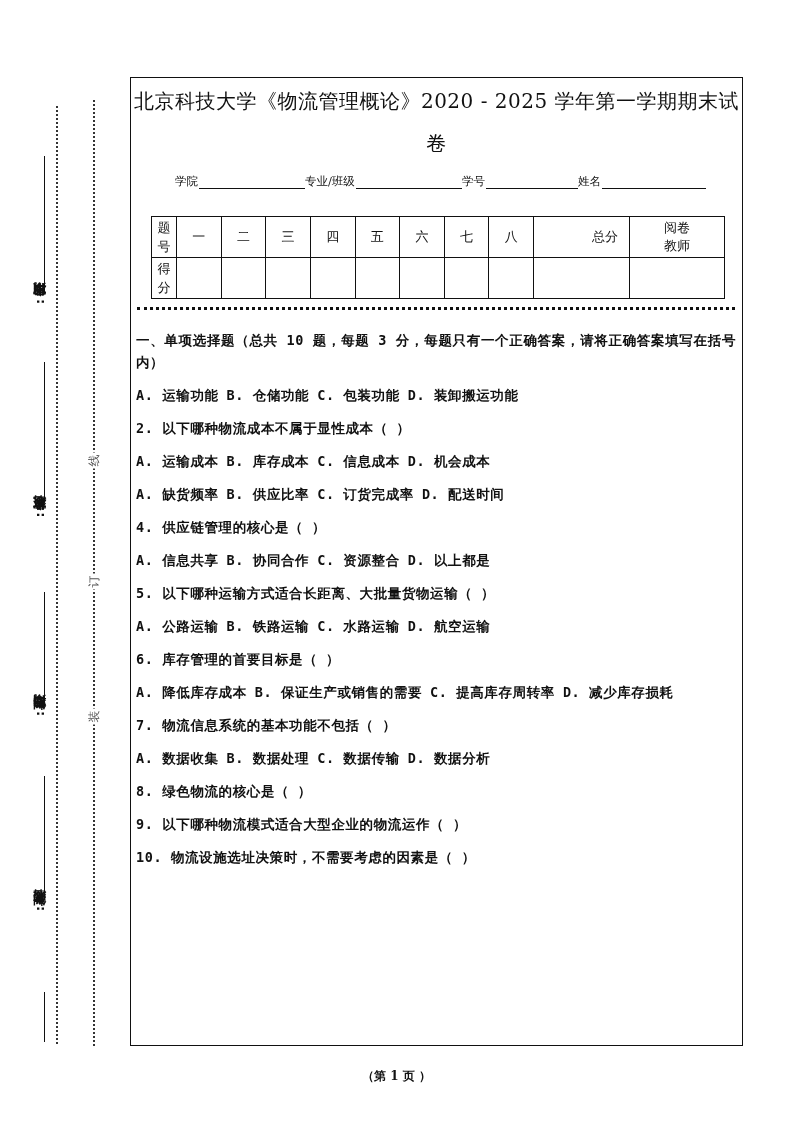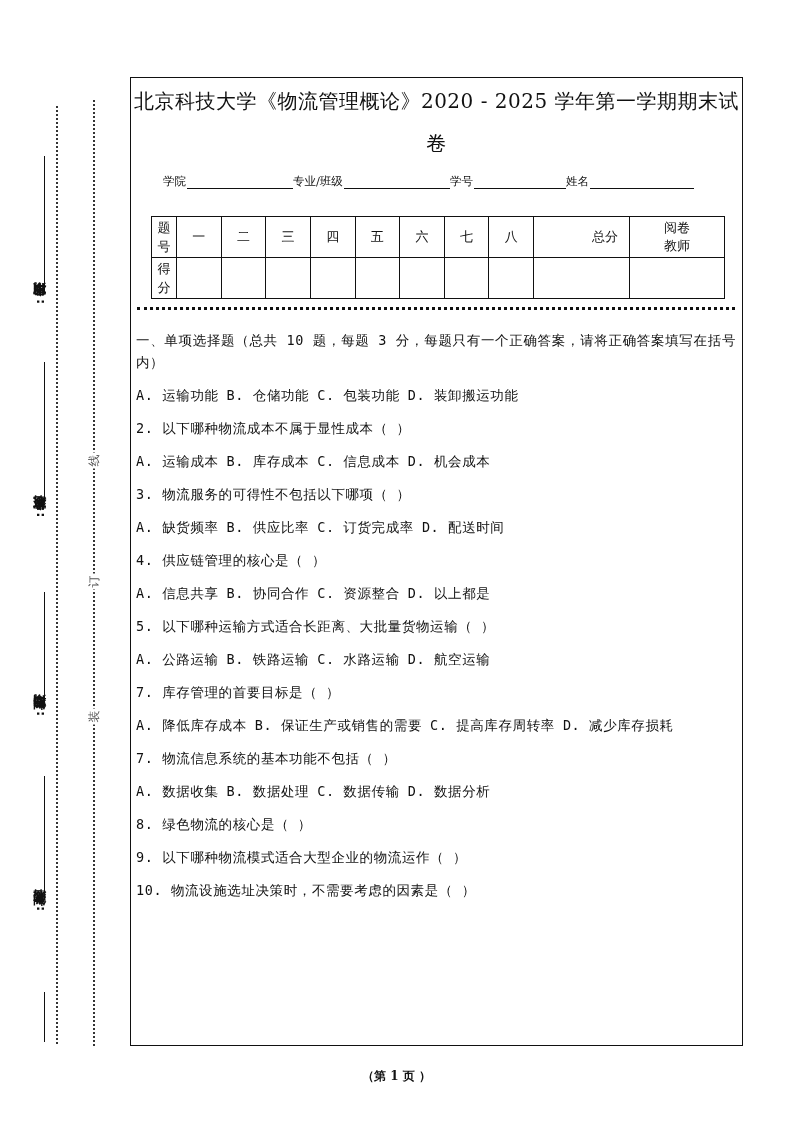--- a/index.html
+++ b/index.html
@@ -74,21 +74,21 @@
       font-size: 20px;
       letter-spacing: 0.5px;
       white-space: nowrap;
     }
     .title.l1 { top: 10px; }
     .title.l2 { top: 52px; }
 
     .info-row {
       position: absolute;
       top: 96px;
-      left: 32px;
+      left: 44px;
       font-size: 11.5px;
       display: flex;
       align-items: flex-end;
       white-space: nowrap;
     }
     .info-row .lbl { padding-right: 1px; }
     .info-row .blank {
       display: inline-block;
       border-bottom: 1px solid #111111;
       height: 13px;
@@ -130,20 +130,21 @@
       top: 251px;
       width: 600px;
       font-family: "DejaVu Sans Mono", "Liberation Mono", monospace;
       font-size: 13.5px;
       line-height: 22px;
     }
     .content .p {
       margin: 0 0 11px 0;
       letter-spacing: 0.6px;
       text-align: justify;
+      font-weight: bold;
     }
     .content .opt .gap { display: inline-block; width: 8px; }
 
     .footer {
       position: absolute;
       left: 0;
       width: 100%;
       top: 1068px;
       text-align: center;
       font-size: 12px;
@@ -228,30 +229,29 @@
   <div class="sep-dots"></div>
 
   <div class="content">
     <p class="p">一、单项选择题（总共 10 题，每题 3 分，每题只有一个正确答案，请将正确答案填写在括号内）</p>
 
     <p class="p opt"><span>A. 运输功能</span><span class="gap"></span><span>B. 仓储功能</span><span class="gap"></span><span>C. 包装功能</span><span class="gap"></span><span>D. 装卸搬运功能</span></p>
 
     <p class="p">2. 以下哪种物流成本不属于显性成本（  ）</p>
     <p class="p opt"><span>A. 运输成本</span><span class="gap"></span><span>B. 库存成本</span><span class="gap"></span><span>C. 信息成本</span><span class="gap"></span><span>D. 机会成本</span></p>
 
-    <p class="p">3. 物流服务的可得性不包括以下哪项（  ）</p>
     <p class="p opt"><span>A. 缺货频率</span><span class="gap"></span><span>B. 供应比率</span><span class="gap"></span><span>C. 订货完成率</span><span class="gap"></span><span>D. 配送时间</span></p>
 
     <p class="p">4. 供应链管理的核心是（  ）</p>
     <p class="p opt"><span>A. 信息共享</span><span class="gap"></span><span>B. 协同合作</span><span class="gap"></span><span>C. 资源整合</span><span class="gap"></span><span>D. 以上都是</span></p>
 
     <p class="p">5. 以下哪种运输方式适合长距离、大批量货物运输（  ）</p>
     <p class="p opt"><span>A. 公路运输</span><span class="gap"></span><span>B. 铁路运输</span><span class="gap"></span><span>C. 水路运输</span><span class="gap"></span><span>D. 航空运输</span></p>
 
-    <p class="p">7. 库存管理的首要目标是（  ）</p>
+    <p class="p">6. 库存管理的首要目标是（  ）</p>
     <p class="p opt"><span>A. 降低库存成本</span><span class="gap"></span><span>B. 保证生产或销售的需要</span><span class="gap"></span><span>C. 提高库存周转率</span><span class="gap"></span><span>D. 减少库存损耗</span></p>
 
     <p class="p">7. 物流信息系统的基本功能不包括（  ）</p>
     <p class="p opt"><span>A. 数据收集</span><span class="gap"></span><span>B. 数据处理</span><span class="gap"></span><span>C. 数据传输</span><span class="gap"></span><span>D. 数据分析</span></p>
 
     <p class="p">8. 绿色物流的核心是（  ）</p>
 
     <p class="p">9. 以下哪种物流模式适合大型企业的物流运作（  ）</p>
 
     <p class="p">10. 物流设施选址决策时，不需要考虑的因素是（  ）</p>

